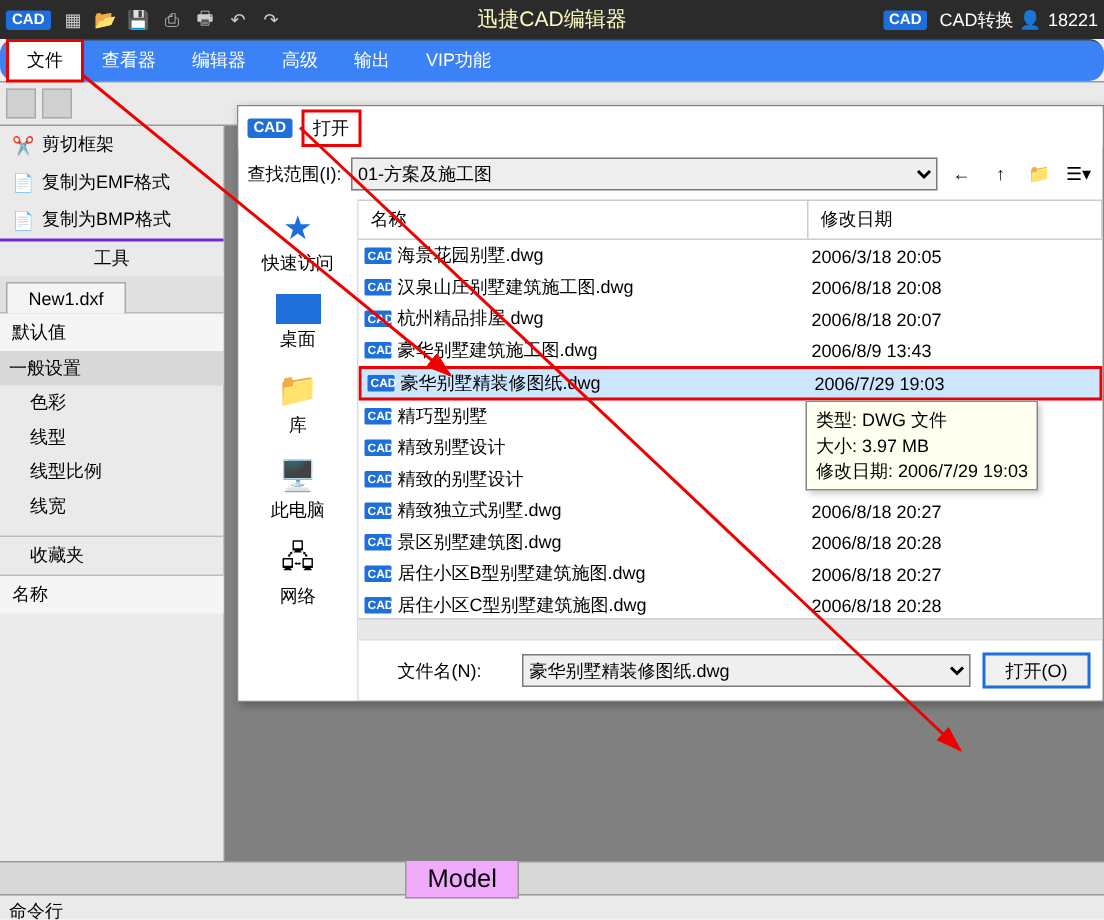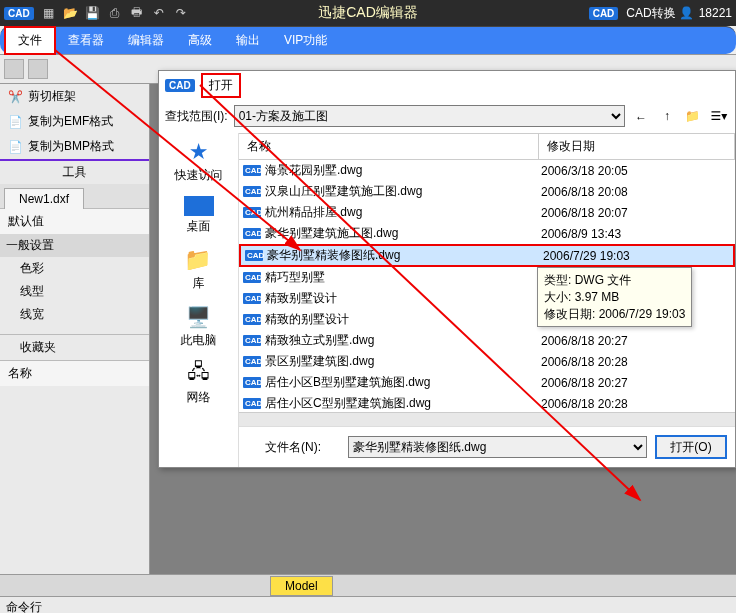--- a/index.html
+++ b/index.html
@@ -66,21 +66,21 @@
 .dlg-bottom-row { display: flex; align-items: center; gap: 8px; margin-left: 18px; }
 .dlg-bottom-row label { width: 75px; }
 .dlg-bottom-row select { flex: 1; height: 22px; border: 1px solid #7a7a7a; }
 .dlg-btn { width: 72px; height: 24px; border: 1px solid #7a7a7a; background: #f0f0f0; cursor: pointer; }
 .dlg-btn.primary { border: 2px solid #1e6fd9; }
 
 .right-extras { position: absolute; right: 4px; top: 116px; font-size: 11px; color: #333; z-index:5; }
 .right-extras .cb { margin-top: 150px; display: flex; align-items: center; gap: 4px; }
 
 .bottom-tabs { height: 22px; background: #d8d8d8; display: flex; align-items: center; padding-left: 270px; border-top: 1px solid #999; }
-.btab { padding: 2px 14px; background: #fde047; border: 1px solid #999; font-size: 12px; }
+.btab { padding: 2px 14px; background: #f0abfc; border: 1px solid #999; font-size: 17px; }
 .cmd-label { padding: 2px 6px; border-top: 1px solid #999; background: #eaeaea; }
 
 .arrow-svg { position: absolute; left: 0; top: 0; pointer-events: none; z-index: 30; }
 </style>
 </head>
 <body>
 
 <div class="titlebar">
   <span class="cad-logo">CAD</span>
   <span class="tb-icon">▦</span>
@@ -132,20 +132,21 @@
 
     <div class="tabstrip">
       <div class="file-tab">New1.dxf</div>
     </div>
 
     <div class="side-tab">默认值</div>
     <div class="side-row heading"><span>一般设置</span></div>
     <div id="side-rows">
         <div class="side-row">色彩</div>
         <div class="side-row">线型</div>
+        <div class="side-row">线型比例</div>
         <div class="side-row">线宽</div>
       </div>
 
     <div class="fav">收藏夹</div>
     <div class="side-tab">名称</div>
     <div style="flex:1"></div>
   </div>
 
   <div class="content-area"></div>
 </div>

